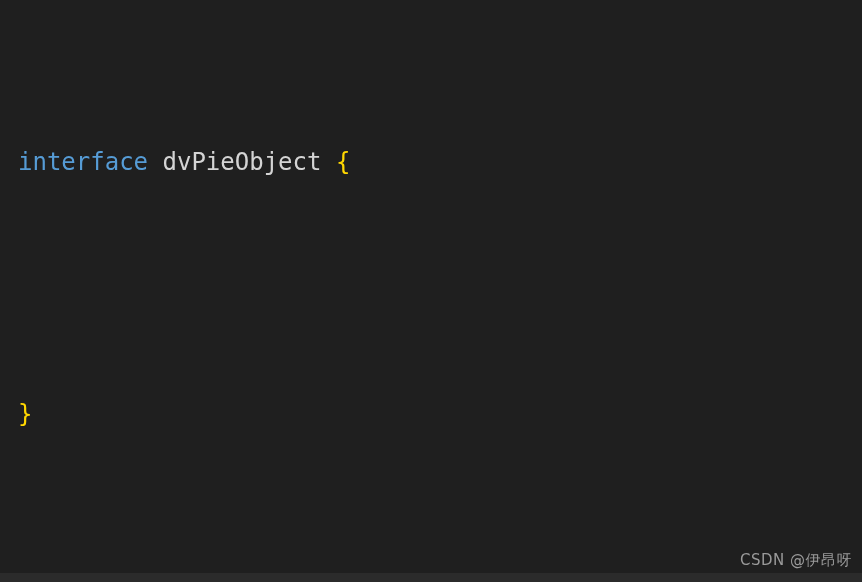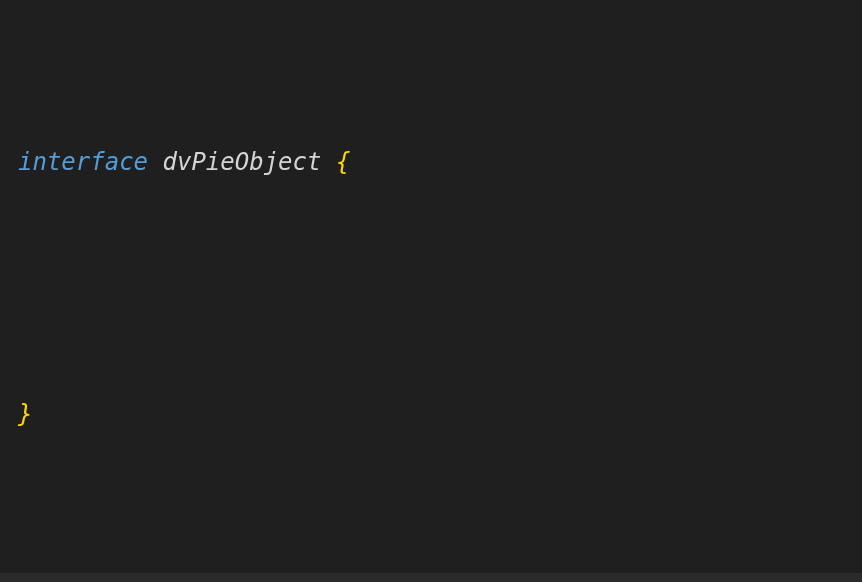--- a/index.html
+++ b/index.html
@@ -31,21 +31,20 @@
     white-space: pre;
     color: #d4d4d4;
   }
   .line {
     position: relative;
     height: 36px;
     line-height: 36px;
     padding-left: 18px;
     box-sizing: border-box;
     white-space: pre;
-    font-style: italic;
   }
 
   
   .line .guide {
     position: absolute;
     top: 0;
     width: 1px;
     height: 36px;
     background: #404040;
     pointer-events: none;
@@ -129,16 +128,17 @@
     
 
     
     
 
     
     
 
   </div>
 
+  <div id="watermark">CSDN @伊昂呀</div>
 
   <div id="bottom-bar"></div>
 
 </div>
 
 </body></html>

